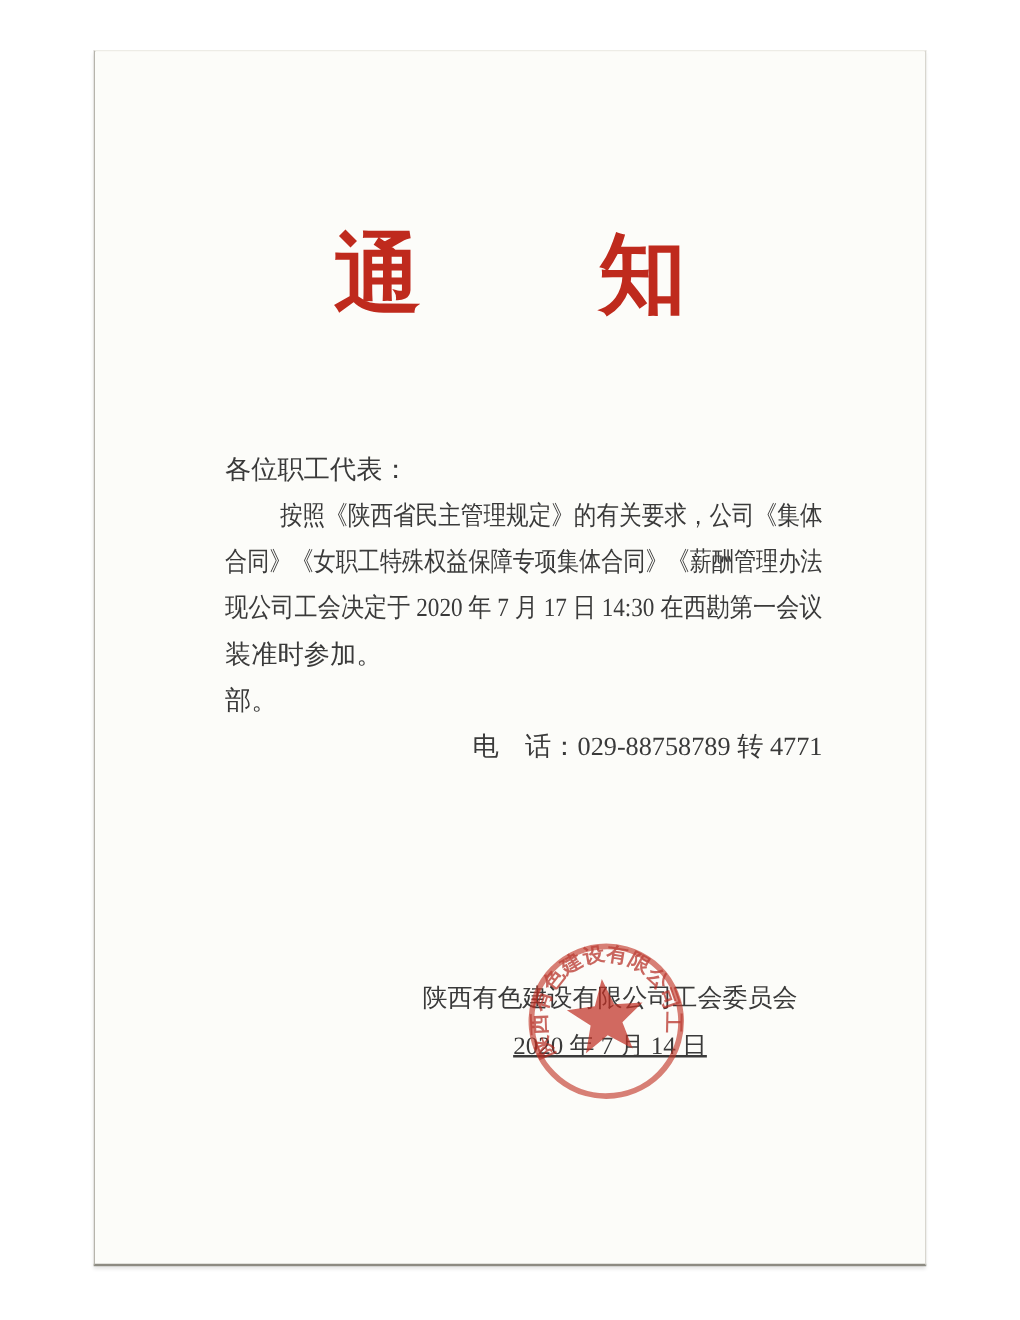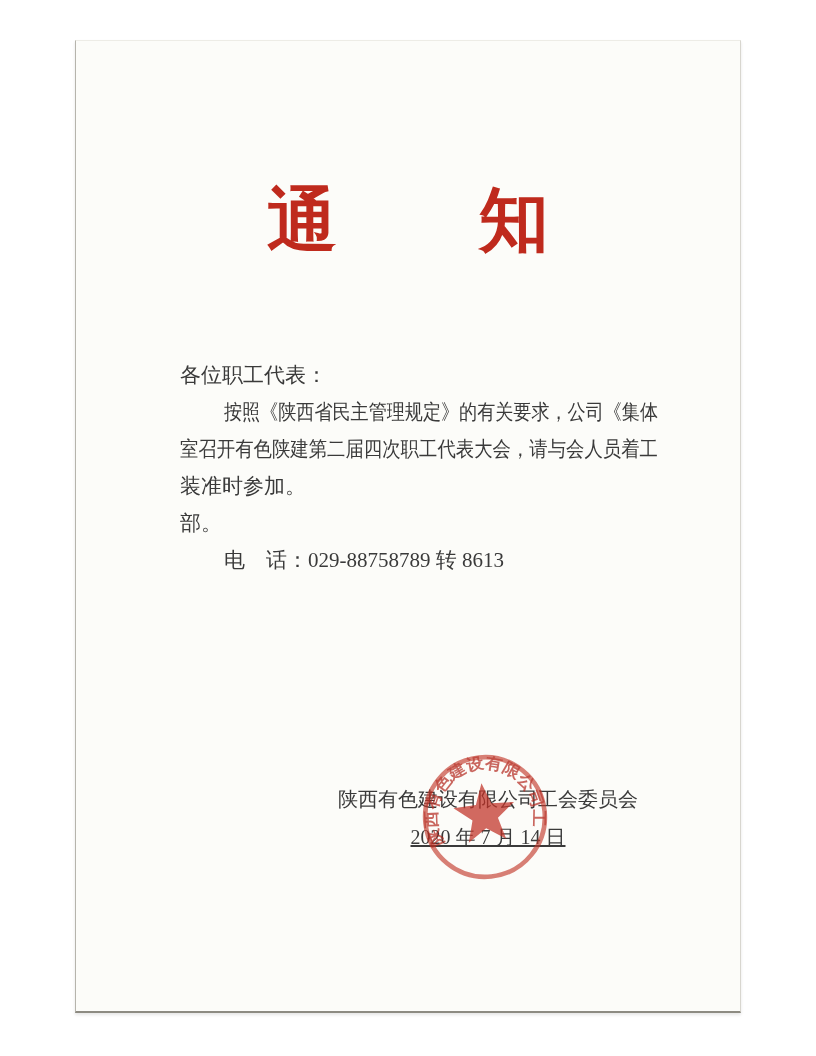--- a/index.html
+++ b/index.html
@@ -45,21 +45,21 @@
     width: 478px;
     color: #3a3a3a;
     font-size: 21px;
     margin-top: 48px;
   }
   .line {
     line-height: 37px;
     height: 37px;
     white-space: nowrap;
   }
-  .line.indent { padding-left: 44px; }
+  .line.indent { padding-left: 44px; text-align: right; }
   .line span {
     display: inline-block;
     white-space: nowrap;
     transform-origin: left center;
   }
   .signature {
     position: absolute;
     left: 252px;
     top: 745px;
     width: 320px;
@@ -85,24 +85,25 @@
 <div class="paper">
 
   <div class="title">
     <span>通</span>
     <span>知</span>
   </div>
 
   <div class="body-text">
     <div class="line"><span>各位职工代表：</span></div>
     <div class="line indent"><span style="transform: scaleX(0.861111);">按照《陕西省民主管理规定》的有关要求，公司《集体</span></div>
-    <div class="line"><span style="transform: scaleX(0.875458);">室召开有色陕建第二届四次职工代表大会，请与会人员着工</span></div>
+    <div class="line"><span style="transform: scaleX(0.843034);">合同》《女职工特殊权益保障专项集体合同》《薪酬管理办法</span></div>
+    <div class="line"><span style="transform: scaleX(0.882988);">现公司工会决定于 2020 年 7 月 17 日 14:30 在西勘第一会议</span></div>
     <div class="line"><span>装准时参加。</span></div>
     <div class="line"><span>部。</span></div>
-    <div class="line indent"><span>电　话：029-88758789 转 8613</span></div>
+    <div class="line indent"><span>电　话：029-88758789 转 4771</span></div>
   </div>
 
   <div class="signature">
     <div class="sig-org">陕西有色建设有限公司工会委员会</div>
     <div class="sig-date">2020 年 7 月 14 日</div>
   </div>
 
   <svg class="seal" viewBox="0 0 126 126" aria-hidden="true">
     <circle cx="63" cy="63" r="58" fill="none" stroke="rgba(194,55,42,0.72)" stroke-width="4.5"></circle>
     <polygon points="63,30 70.6,50.5 92.5,51.4 75.4,65.0 81.2,86.1 63,74 44.8,86.1 50.6,65.0 33.5,51.4 55.4,50.5" fill="rgba(193,48,36,0.82)"></polygon>

